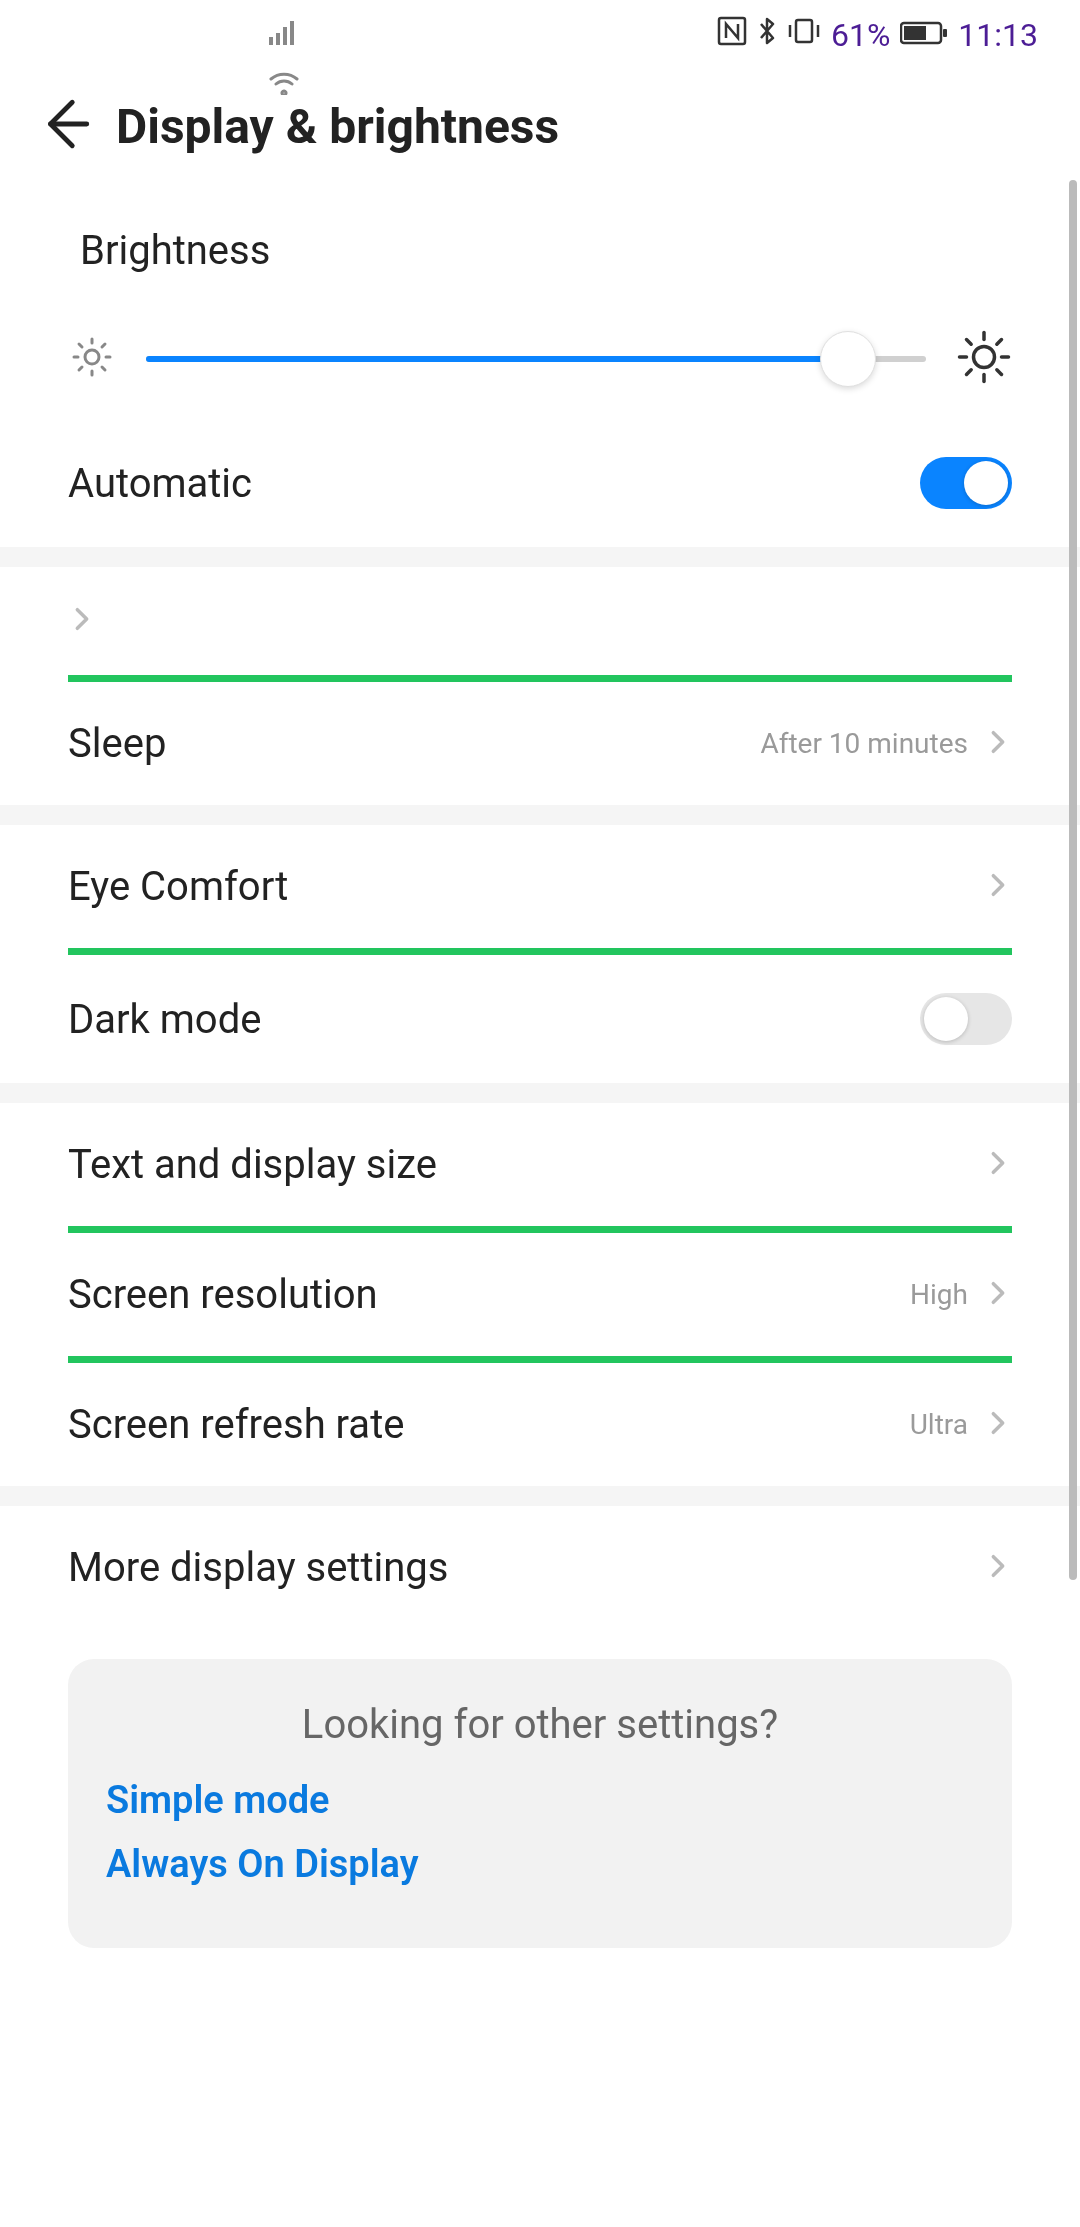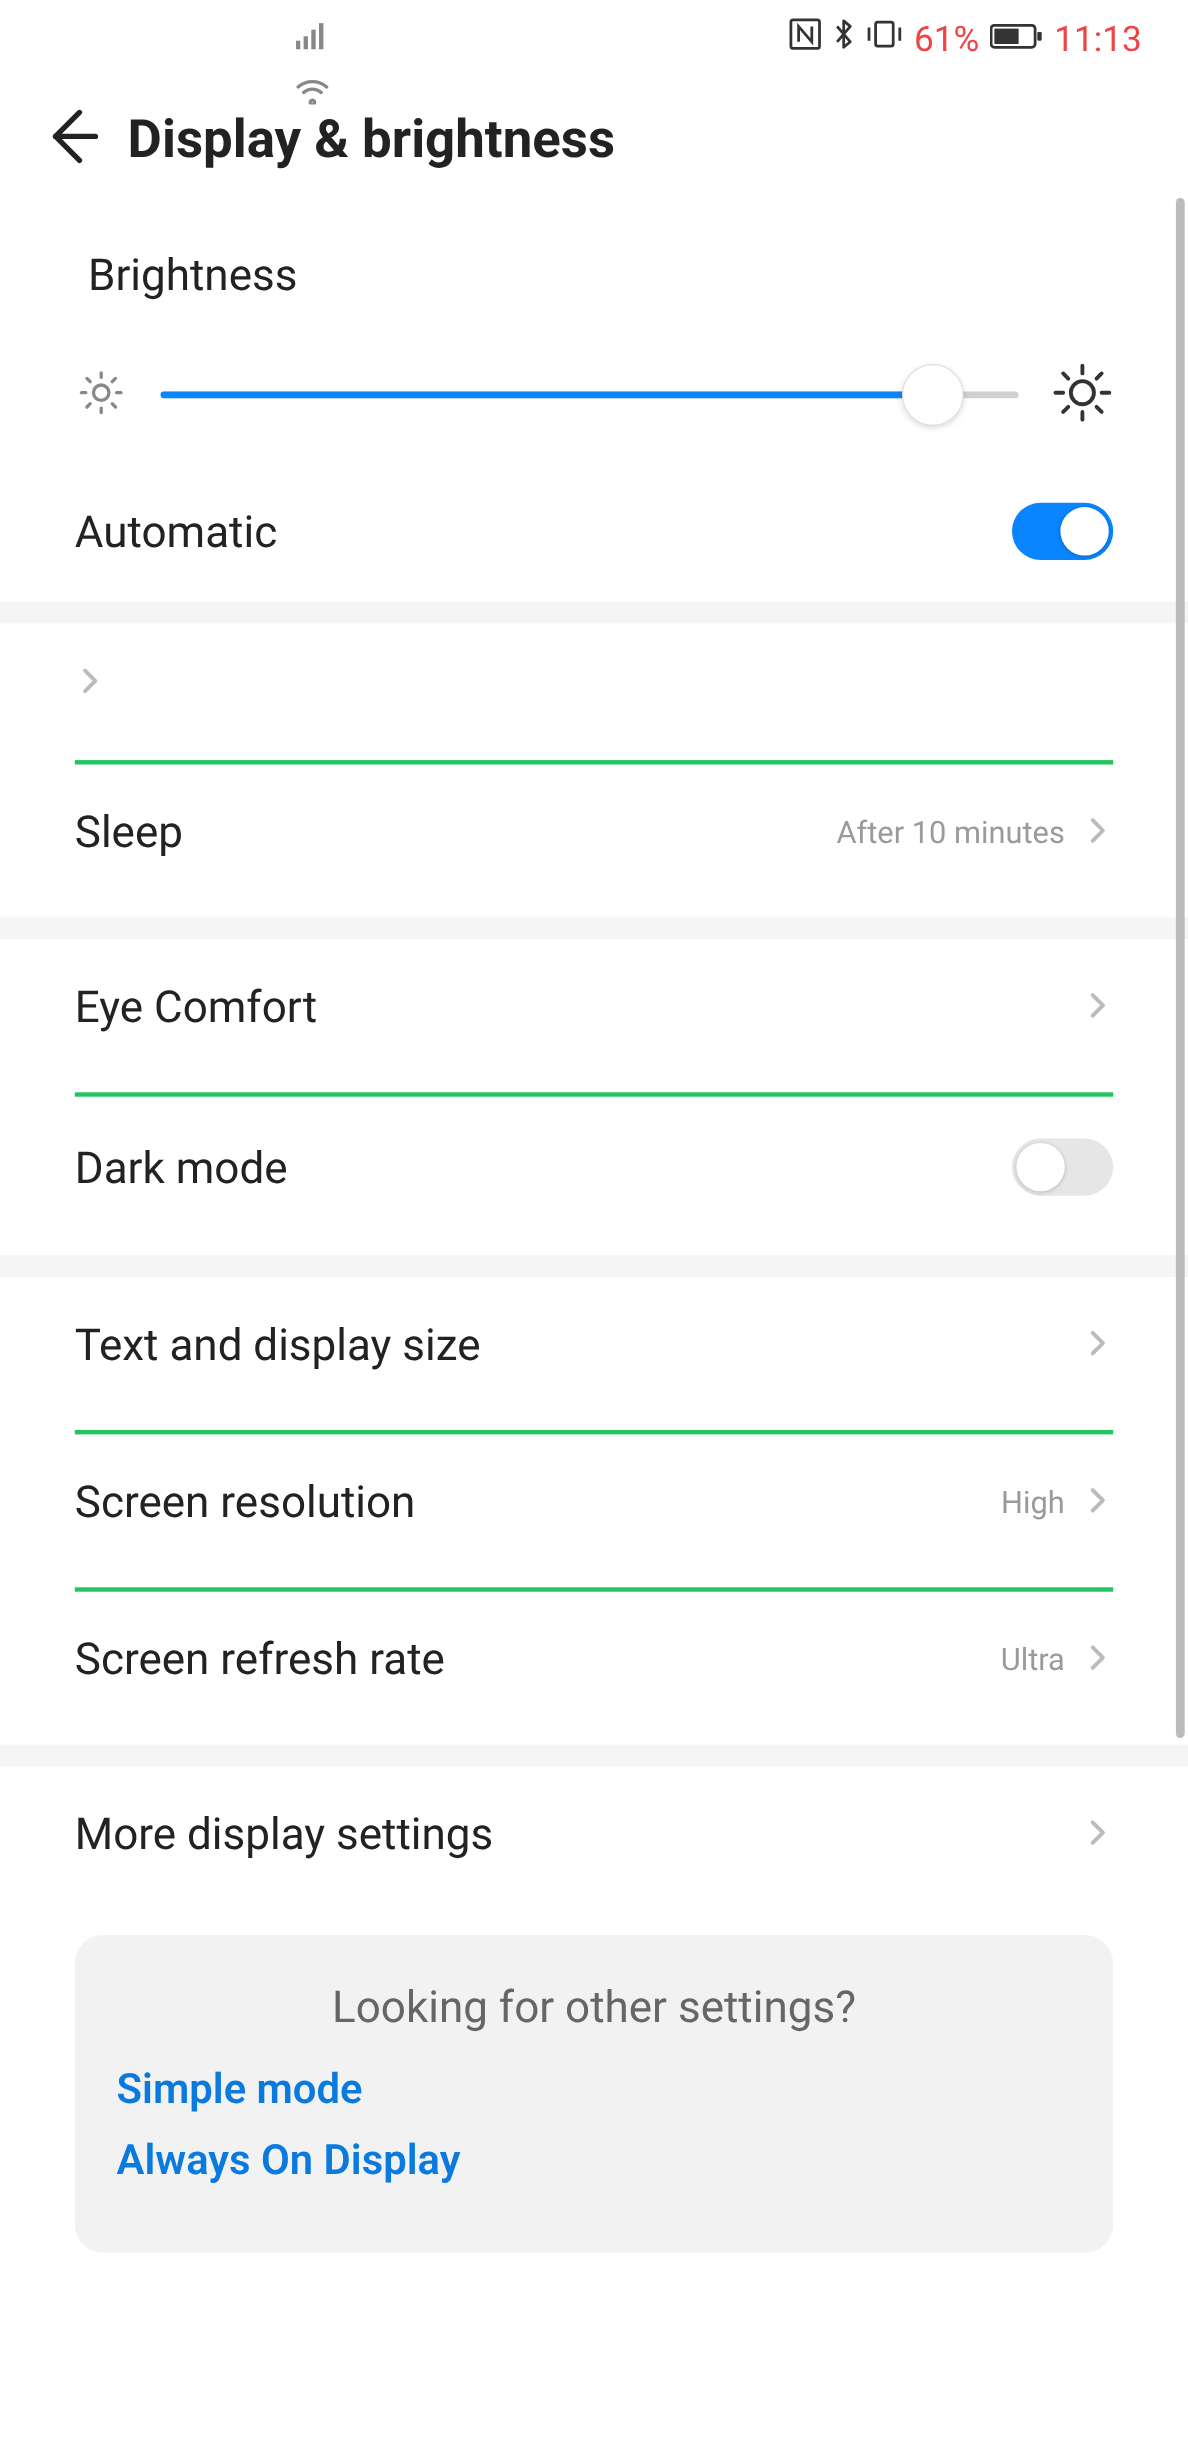--- a/index.html
+++ b/index.html
@@ -11,21 +11,21 @@
   .status-bar {
     height: 70px;
     display: flex;
     align-items: center;
     justify-content: space-between;
     padding: 0 42px;
     font-size: 32px;
     color: #888;
   }
   .status-left { display: flex; align-items: center; gap: 12px; padding-left: 200px; flex-direction: column;}
-  .status-right { display: flex; align-items: center; gap: 10px; color: #ef4444; font-size: 32px; }
+  .status-right { display: flex; align-items: center; gap: 10px; color: #4c1d95; font-size: 32px; }
   .carrier { color: #8a8a8a; font-size: 30px; }
 
   
   .header {
     display: flex;
     align-items: center;
     padding: 25px 36px 50px 36px;
     gap: 22px;
   }
   .back-arrow svg { width: 58px; height: 58px; }
@@ -78,21 +78,21 @@
   }
 
   
   .row {
     display: flex;
     align-items: center;
     justify-content: space-between;
     padding: 38px 68px;
     min-height: 104px;
   }
-  .row + .row { border-top: 4px solid #22c55e; margin: 16px 68px; padding-left: 0; padding-right: 0; }
+  .row + .row { border-top: 7px solid #22c55e; margin: 0 68px; padding-left: 0; padding-right: 0; }
   .row-indent { margin: 0 68px; padding-left: 0; padding-right: 0; border-top: 1px solid #eee;}
   .row-label { font-size: 40px; color: #222; }
   .row-right { display: flex; align-items: center; gap: 16px; }
   .row-value { font-size: 28px; color: #9a9a9a; }
   .chevron svg { width: 28px; height: 28px; }
   
   
   .toggle {
     width: 92px; height: 52px;
     border-radius: 26px;

